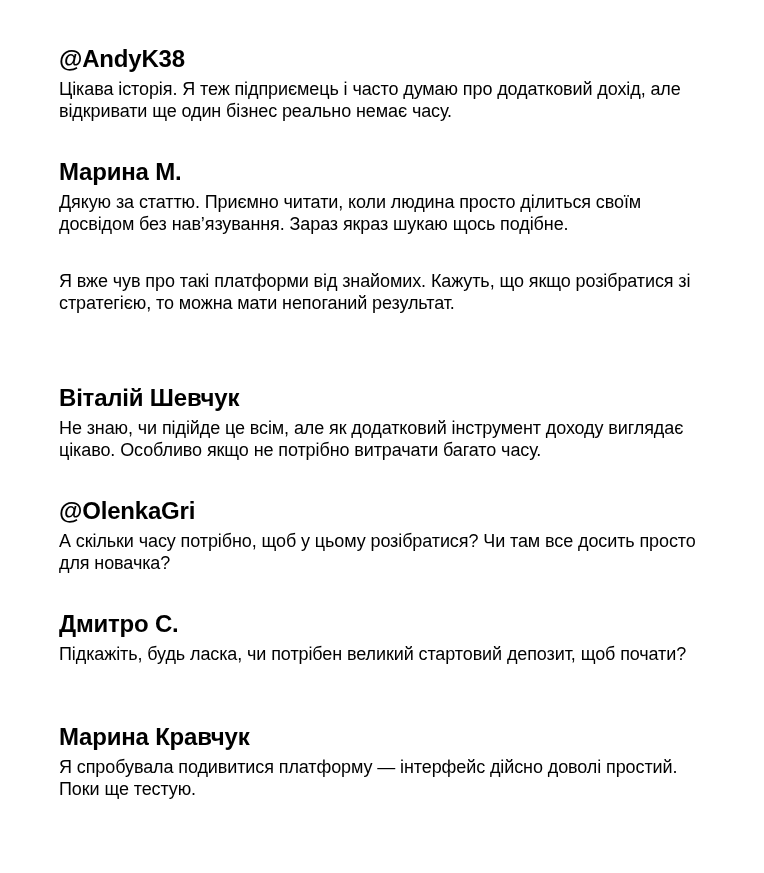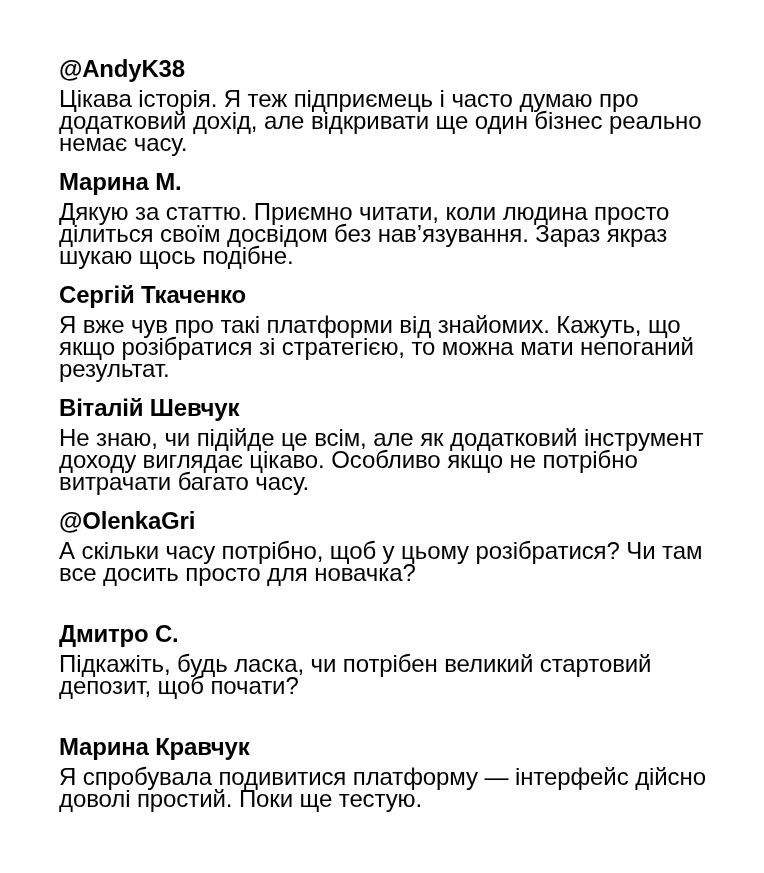--- a/index.html
+++ b/index.html
@@ -10,55 +10,54 @@
     body {
       width: 764px;
       height: 873px;
       overflow: hidden;
       font-family: "Liberation Sans", "DejaVu Sans", sans-serif;
       color: #000000;
     }
     .comments {
       position: absolute;
       left: 59px;
-      top: 54px;
+      top: 44px;
       width: 660px;
     }
     .comment {
       height: 113px;
       box-sizing: border-box;
     }
     .author {
       font-size: 24px;
       font-weight: bold;
       line-height: 30px;
       margin: 0 0 4px 0;
       letter-spacing: -0.2px;
     }
     .text {
-      font-size: 24px;
+      font-size: 18px;
       line-height: 22px;
       margin: 0;
       letter-spacing: -0.1px;
     }
   </style>
 </head>
 <body>
 
 <div class="comments">
   <div class="comment">
     <div class="author">@AndyK38</div>
     <p class="text">Цікава історія. Я теж підприємець і часто думаю про додатковий дохід, але відкривати ще один бізнес реально немає часу.</p>
   </div>
   <div class="comment">
     <div class="author">Марина М.</div>
     <p class="text">Дякую за статтю. Приємно читати, коли людина просто ділиться своїм досвідом без нав’язування. Зараз якраз шукаю щось подібне.</p>
   </div>
   <div class="comment">
-    <div class="author">Сергій Ткаченко</div>
     <p class="text">Я вже чув про такі платформи від знайомих. Кажуть, що якщо розібратися зі стратегією, то можна мати непоганий результат.</p>
   </div>
   <div class="comment">
     <div class="author">Віталій Шевчук</div>
     <p class="text">Не знаю, чи підійде це всім, але як додатковий інструмент доходу виглядає цікаво. Особливо якщо не потрібно витрачати багато часу.</p>
   </div>
   <div class="comment">
     <div class="author">@OlenkaGri</div>
     <p class="text">А скільки часу потрібно, щоб у цьому розібратися? Чи там все досить просто для новачка?</p>
   </div>

